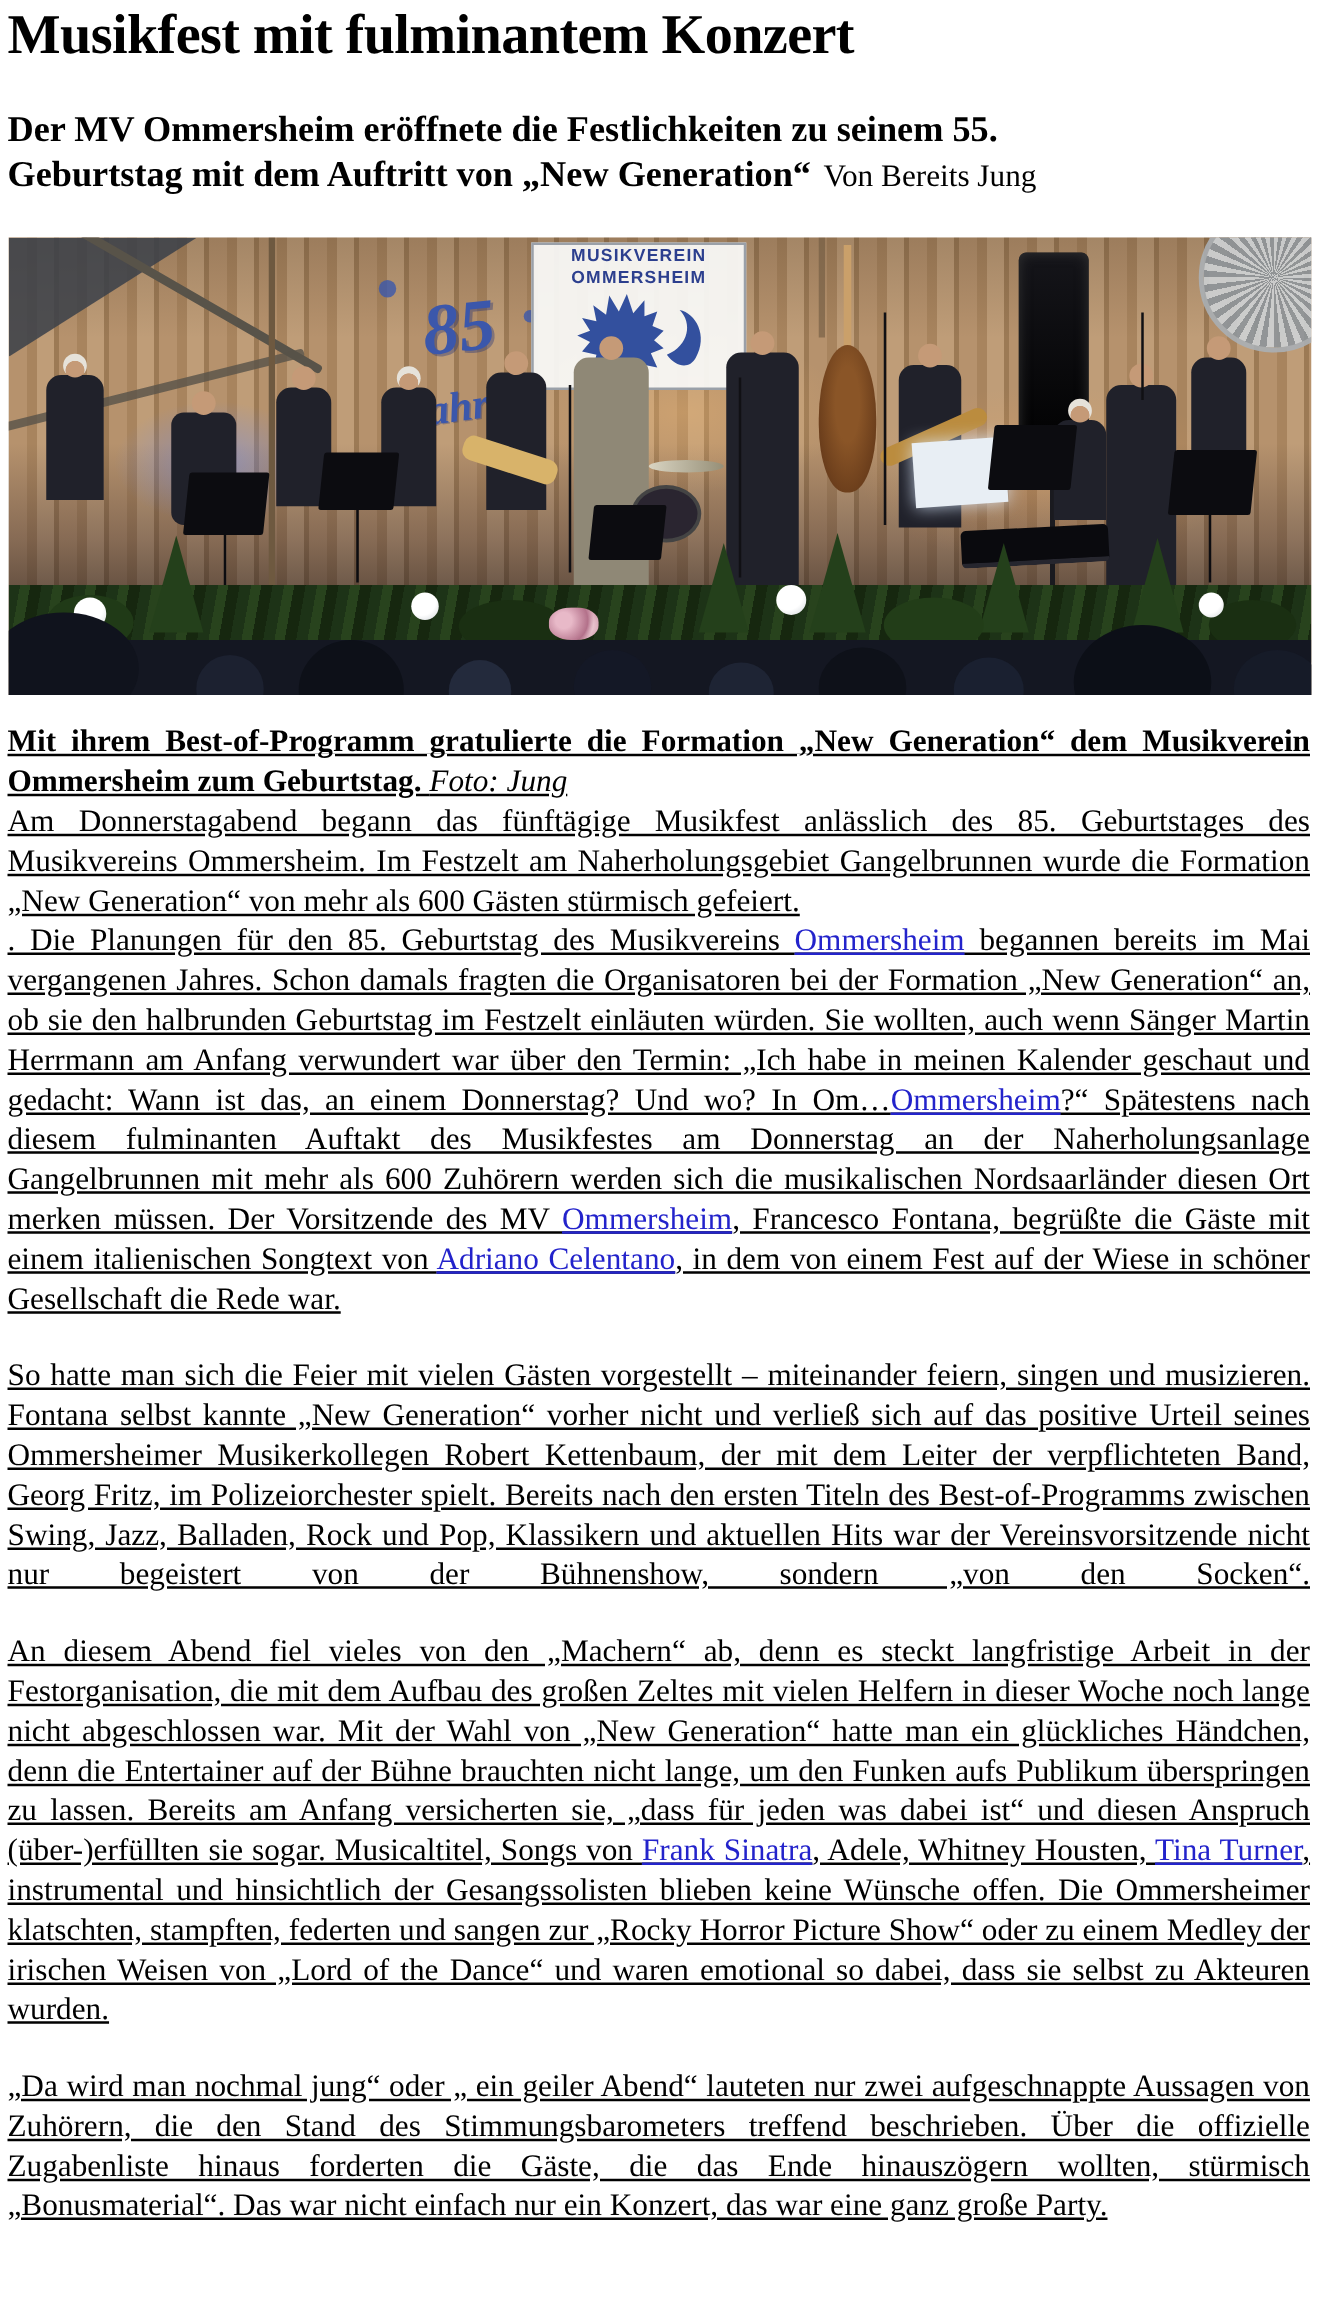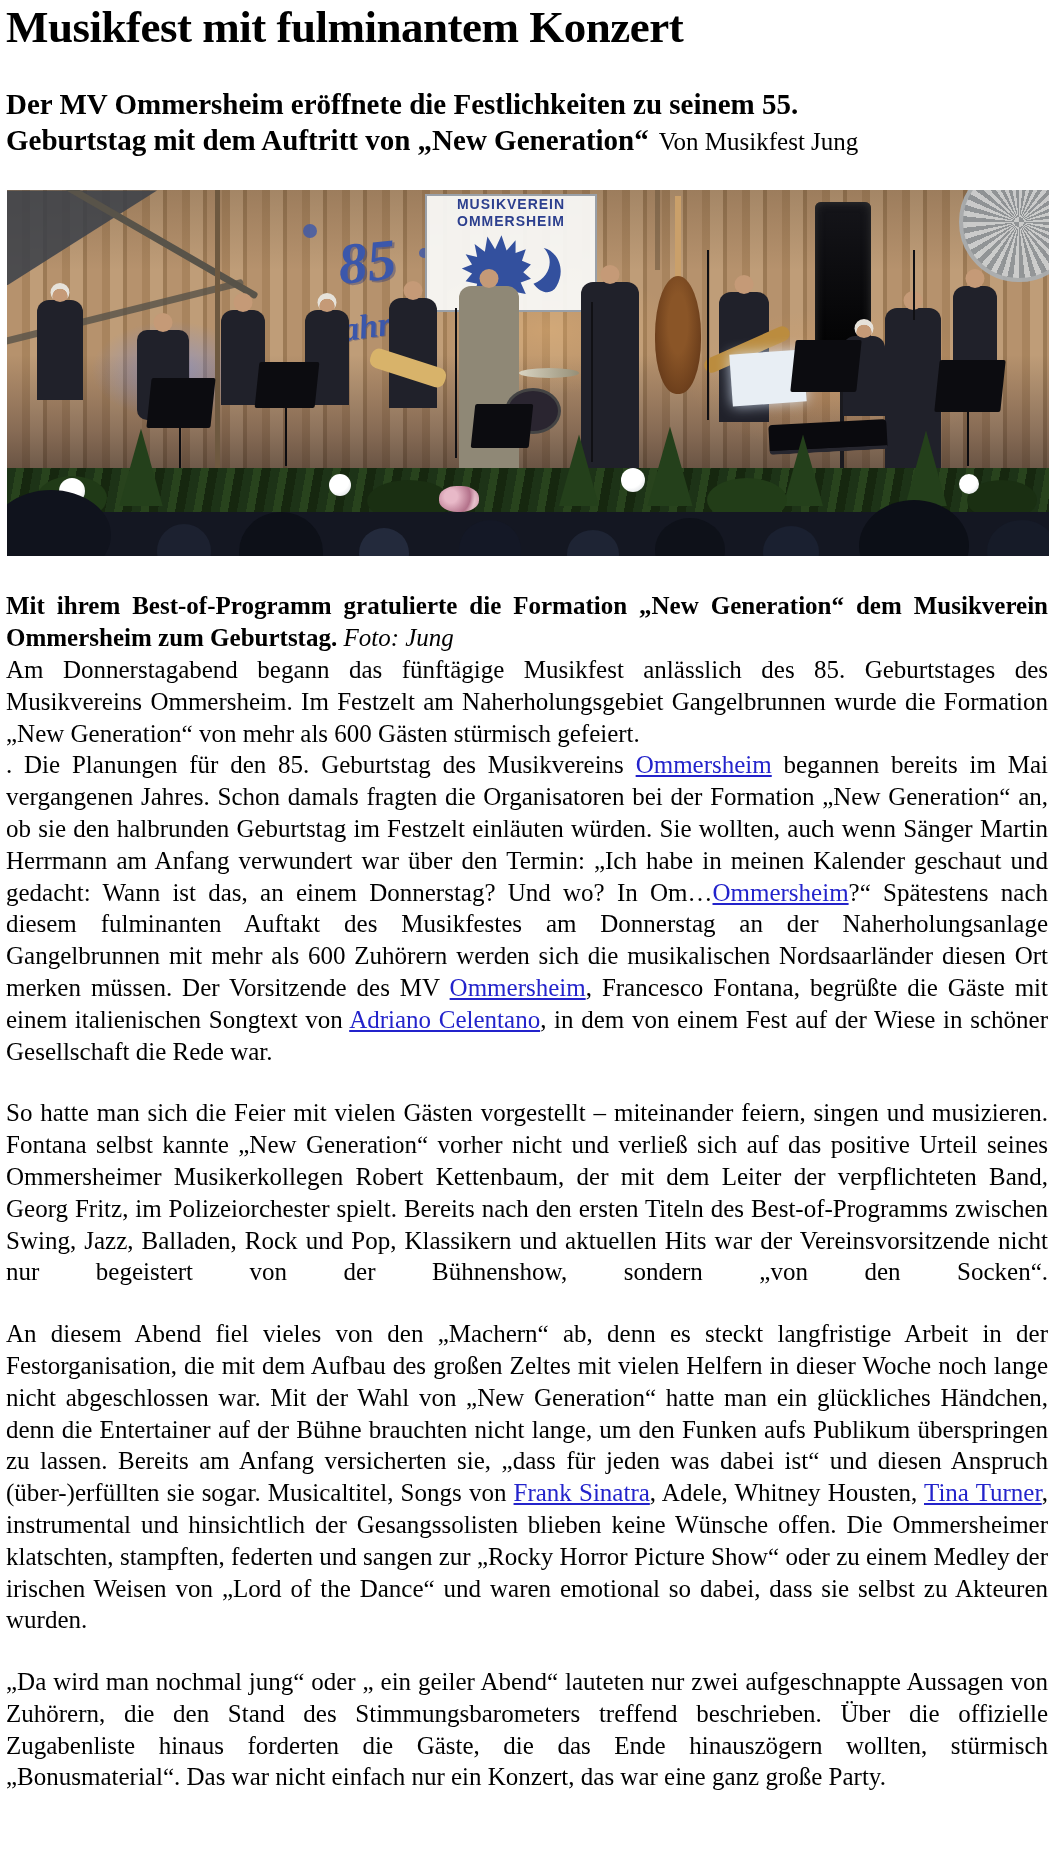--- a/index.html
+++ b/index.html
@@ -108,37 +108,37 @@
   .tree { clip-path: polygon(50% 0, 92% 100%, 8% 100%); background: #24401b; }
   .balloon { background: radial-gradient(circle at 38% 32%, #ffffff 55%, #cfd4d8); border-radius: 50%; }
   .bouquet { left: 432px; top: 296px; width: 40px; height: 26px; border-radius: 45%;
     background: radial-gradient(circle at 30% 40%, #e8b9c8 20%, #b3718a 60%, transparent 75%),
                 radial-gradient(circle at 70% 55%, #f0d3da 15%, #c98ba0 55%, transparent 75%); }
 
   .crowd-band { left: 0; top: 322px; width: 100%; height: 44px; background: #141722; }
   .head { border-radius: 50%; }
 
   
-  .article-body { margin-top: 34px; font-size: 25px; line-height: 31.8px;
-    text-align: justify; hyphens: none; }
+  .article-body { margin-top: 22px; font-size: 25px; line-height: 31.8px;
+    text-align: justify; hyphens: none; text-decoration: underline; }
   .article-body p { margin: 0; }
   .article-body p.gap { margin-top: 30px; }
   .b { font-weight: bold; }
   .i { font-style: italic; }
   .justify-last { text-align-last: justify; }
   a.lnk { color: #2323cb; text-decoration: underline; cursor: pointer; }
 </style>
 </head>
 <body>
 
 <div class="page">
 
   <h1 class="headline">Musikfest mit fulminantem Konzert</h1>
 
-  <h2 class="subhead"><span>Der MV Ommersheim eröffnete die Festlichkeiten zu seinem 55. Geburtstag mit dem Auftritt von „New Generation“</span><span class="byline">Von Musikfest Jung</span></h2>
+  <h2 class="subhead"><span>Der MV Ommersheim eröffnete die Festlichkeiten zu seinem 55. Geburtstag mit dem Auftritt von „New Generation“</span><span class="byline">Von Bereits Jung</span></h2>
 
   <div class="photo">
     <div class="glow blue"></div>
     <div class="glow warm1"></div>
     <div class="glow warm2"></div>
 
     <div class="truss-triangle"></div>
     <div class="truss-bar b1"></div>
     <div class="truss-bar b2"></div>
     <div class="pole" style="left:208px;top:0;height:300px"></div>

